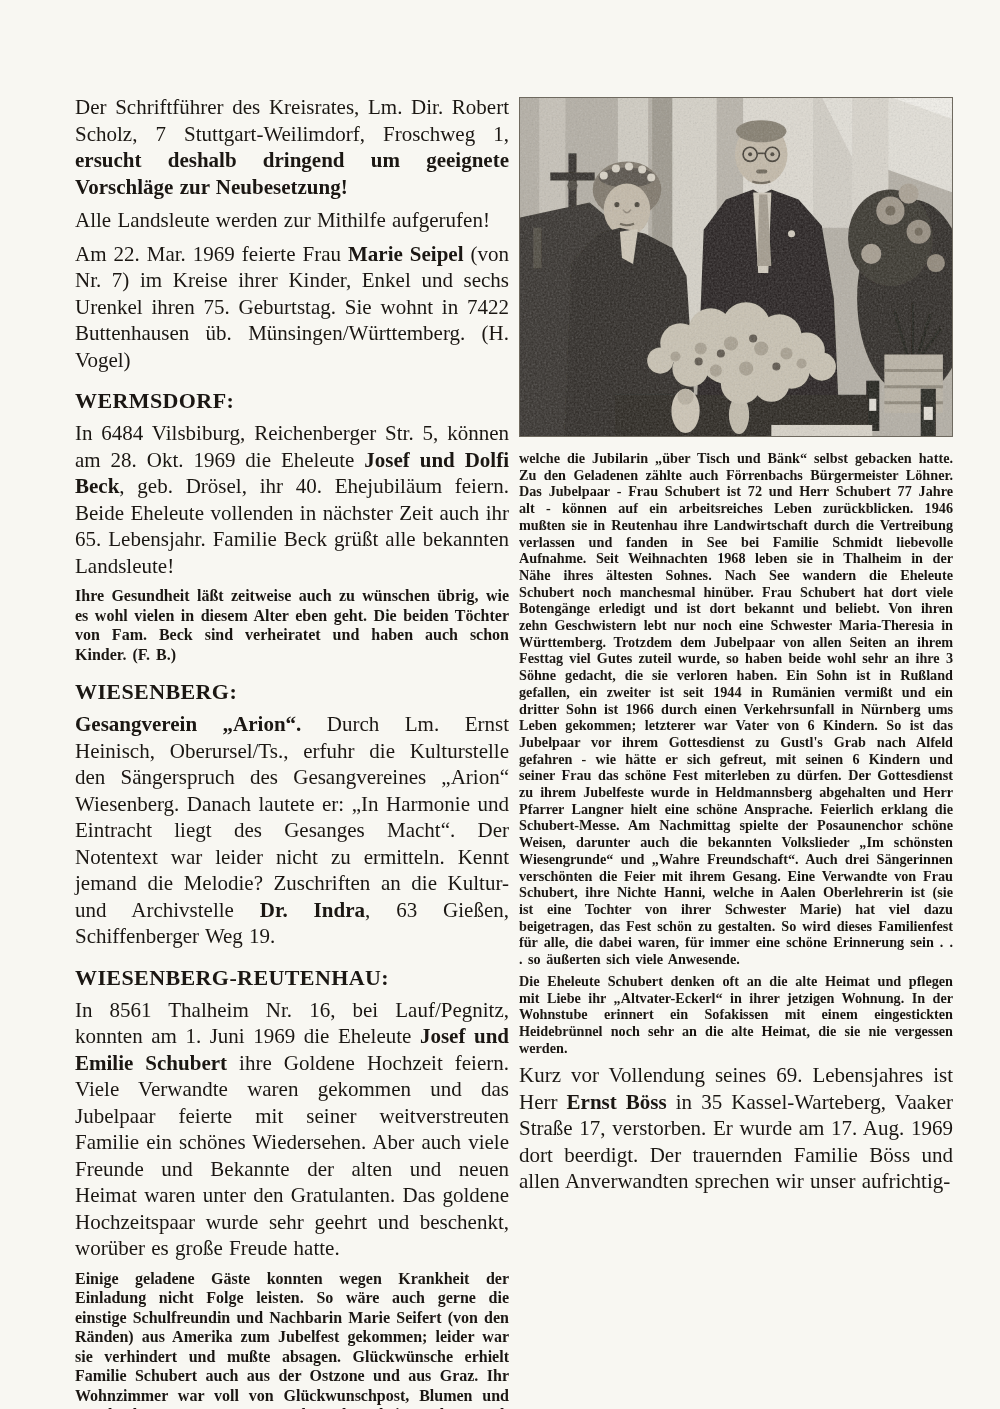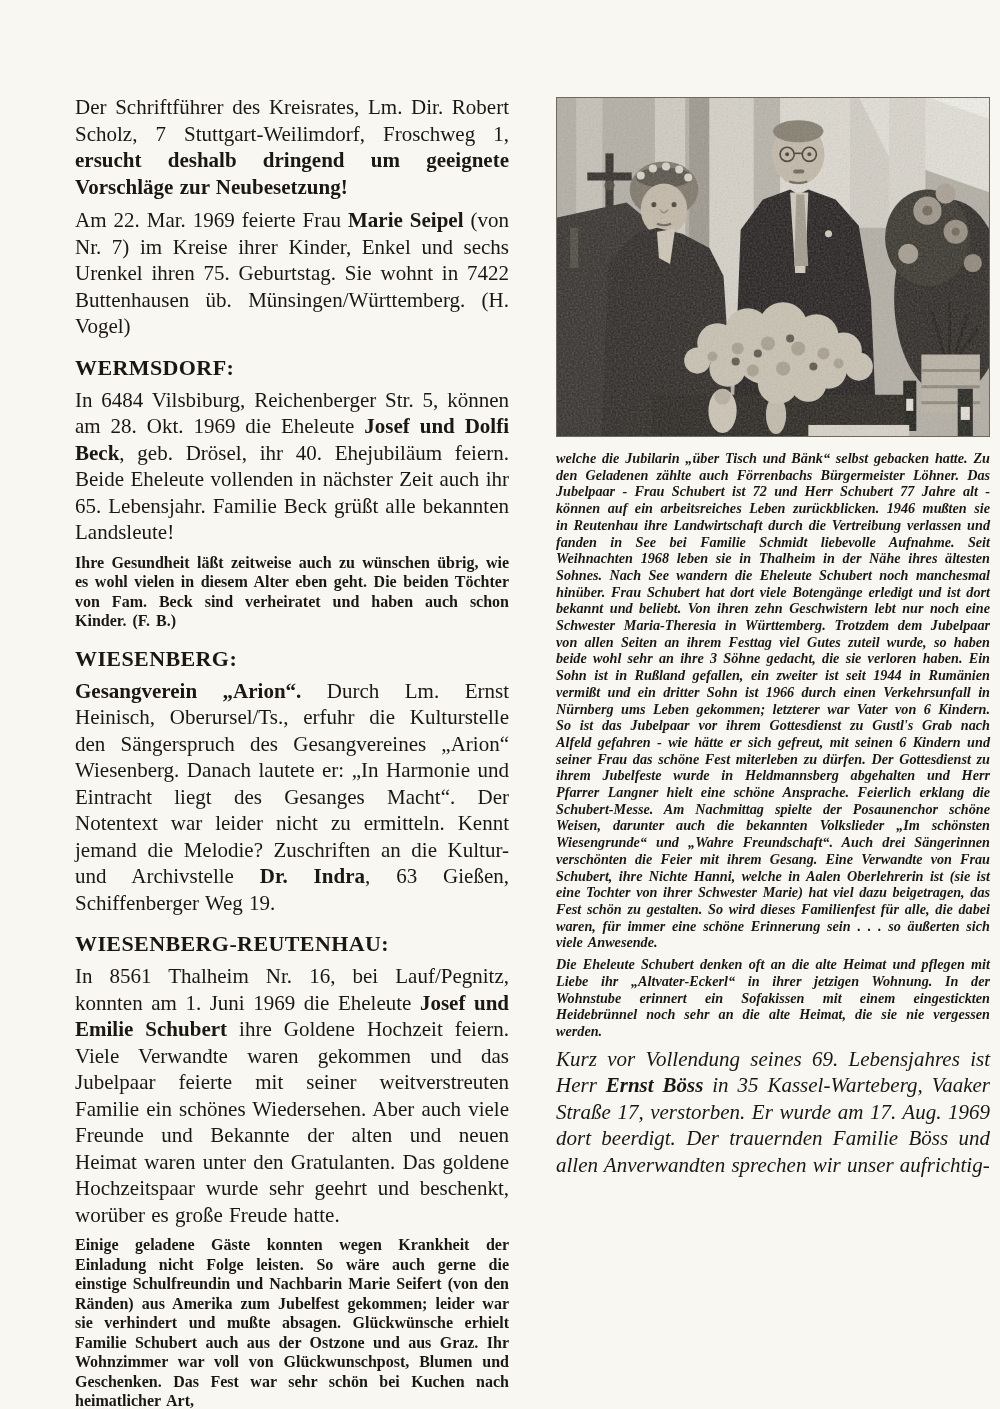--- a/index.html
+++ b/index.html
@@ -10,21 +10,21 @@
   }
   .page {
     position: relative;
     width: 1000px; height: 1018px;
     font-family: "Liberation Serif", serif;
     color: #1b1713;
     margin-left: 20px;
   }
   .col { position: absolute; top: 94px; width: 434px; }
   .col-left  { left: 55px;  }
-  .col-right { left: 536px; font-style: italic; }
+  .col-right { left: 499px; }
 
   section { margin: 0; }
 
   .h-section {
     font-size: 22px;
     font-weight: 700;
     letter-spacing: 0.4px;
     margin: 15px 0 6px 0;
   }
   p { margin: 0 0 7px 0; text-align: justify; }
@@ -68,20 +68,21 @@
 </style>
 </head>
 <body>
 
 <div class="page">
 
   <div class="col col-left">
 
     <section>
       <p class="t-normal"><span>Der Schriftführer des Kreisrates, Lm. Dir. Robert Scholz, 7 Stuttgart-Weilimdorf, Froschweg 1, </span><b>ersucht deshalb dringend um geeignete Vorschläge zur Neubesetzung!</b></p>
+      <p class="t-normal"><span>Alle Landsleute werden zur Mithilfe aufgerufen!</span></p>
     </section>
 
     <section>
       <p class="t-normal"><span>Am 22. Mar. 1969 feierte Frau </span><b>Marie Seipel</b><span> (von Nr. 7) im Kreise ihrer Kinder, Enkel und sechs Urenkel ihren 75. Geburtstag. Sie wohnt in 7422 Buttenhausen üb. Münsingen/Württemberg. (H. Vogel)</span></p>
     </section>
 
     <section>
       <h2 class="h-section">WERMSDORF:</h2>
       <p class="t-normal"><span>In 6484 Vilsbiburg, Reichenberger Str. 5, können am 28. Okt. 1969 die Eheleute </span><b>Josef und Dolfi Beck</b><span>, geb. Drösel, ihr 40. Ehejubiläum feiern. Beide Eheleute vollenden in nächster Zeit auch ihr 65. Lebensjahr. Familie Beck grüßt alle bekannten Landsleute!</span></p>
       <p class="t-small-left"><span>Ihre Gesundheit läßt zeitweise auch zu wünschen übrig, wie es wohl vielen in diesem Alter eben geht. Die beiden Töchter von Fam. Beck sind verheiratet und haben auch schon Kinder. (F. B.)</span></p>

